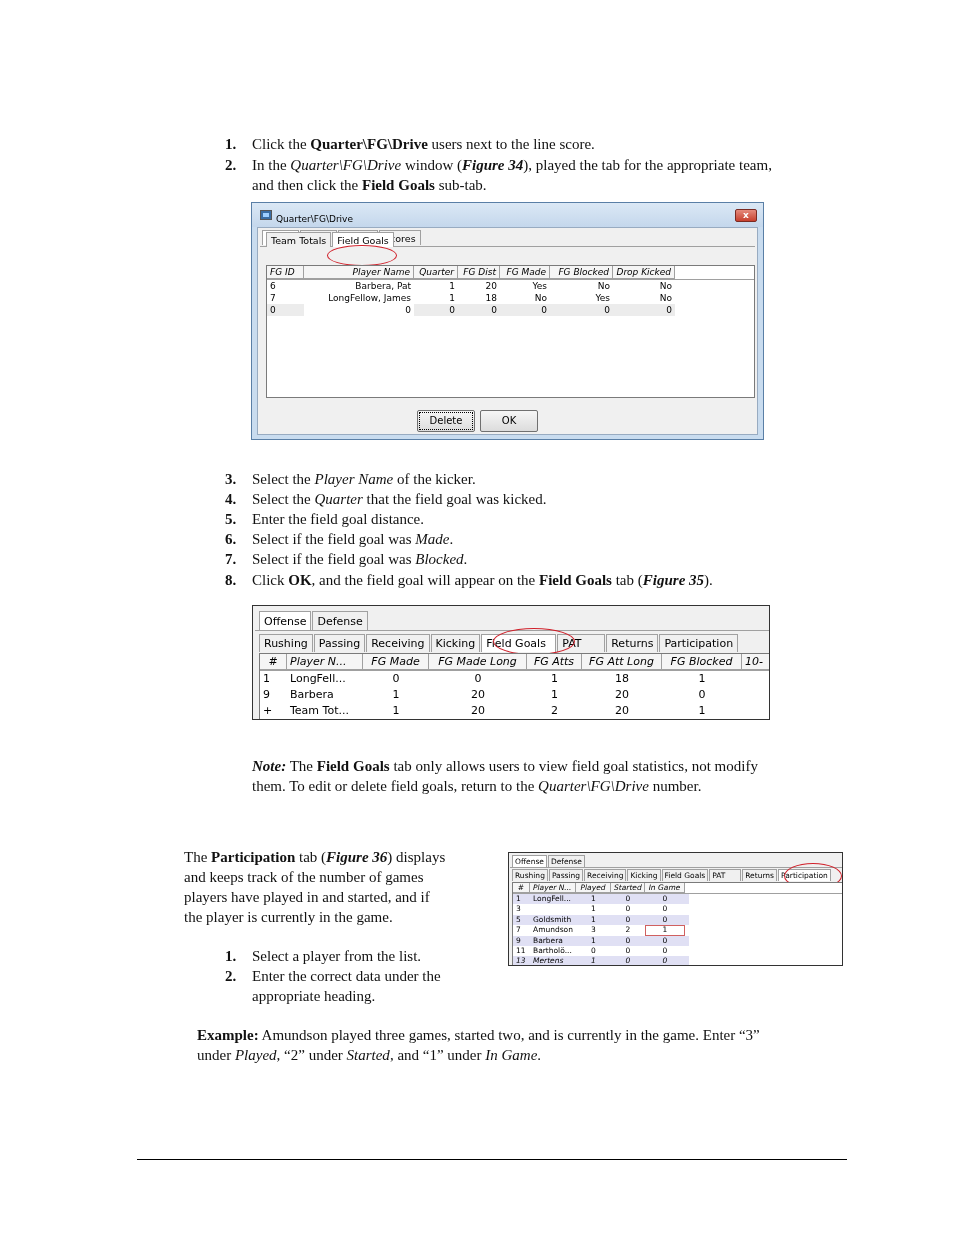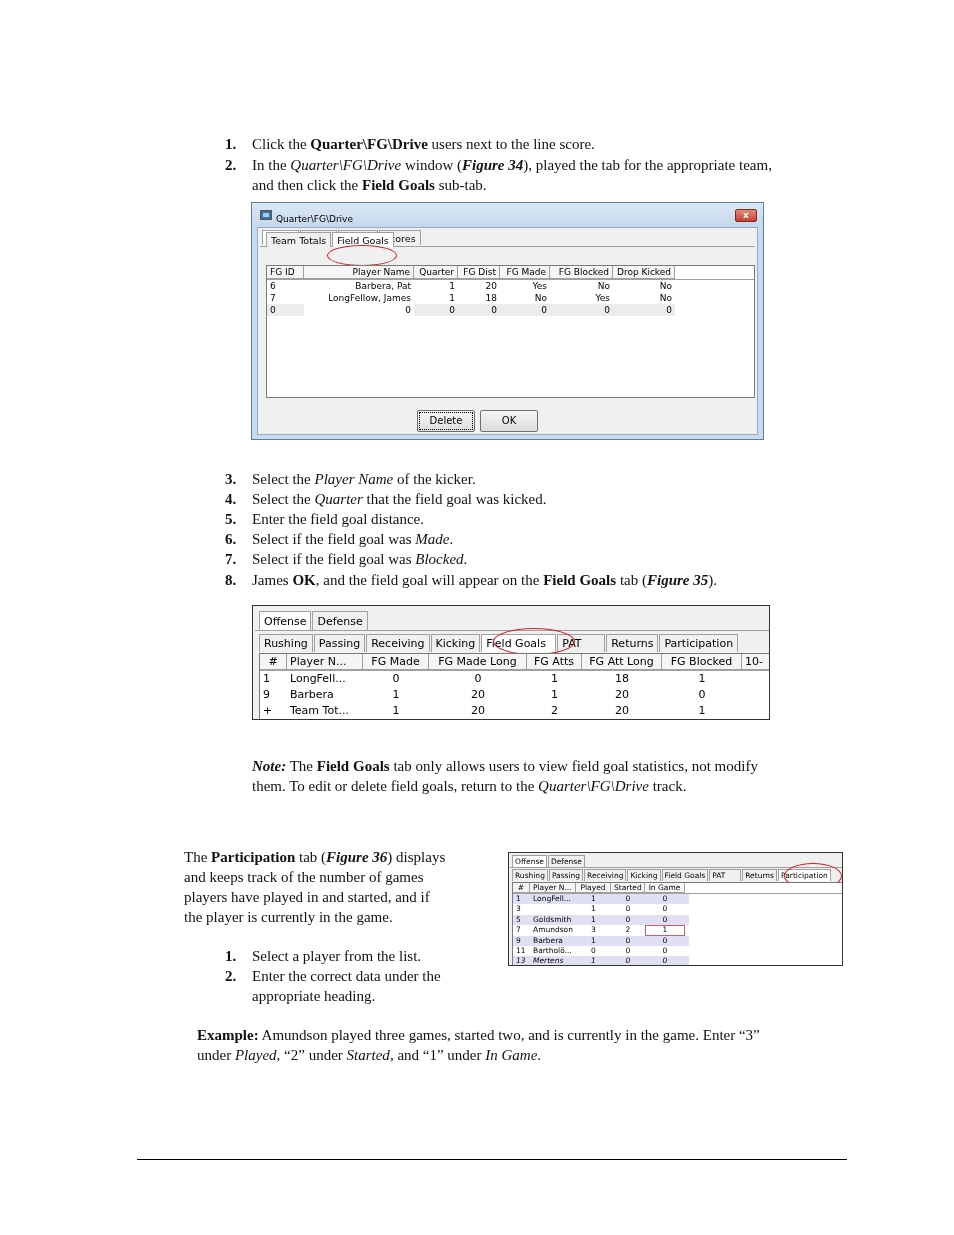--- a/index.html
+++ b/index.html
@@ -20,21 +20,21 @@
   .win1 .title-icon { position: absolute; left: 8px; top: 7px; width: 12px; height: 10px; background: #3a6ea5; border: 1px solid #555; }
   .win1 .title-icon::after { content: ""; position: absolute; left: 2px; top: 2px; width: 6px; height: 4px; background: #9fd0ff; }
   .win1 .title-text { position: absolute; left: 24px; top: 6px; font-size: 9px; }
   .win1 .close-btn { position: absolute; right: 6px; top: 6px; width: 22px; height: 13px; background: linear-gradient(#e58a7c,#c7402e); border: 1px solid #7a2a22; border-radius: 2px; color: #fff; font-size: 9px; text-align: center; line-height: 11px; font-weight: bold; }
   .win1 .client { position: absolute; left: 5px; top: 24px; width: 501px; height: 208px; background: #f0f0f0; border: 1px solid #98abc1; }
   .tabrow { position: absolute; display: flex; font-size: 9.5px; align-items: flex-end; }
   .tab { border: 1px solid #a0a0a0; border-bottom: none; padding: 1px 4px; background: #f0f0f0; height: 15px; line-height: 13px; margin-right: 1px; white-space: nowrap; }
   .tab.active { background: #fff; }
   .grid { position: absolute; background: #fff; border: 1px solid #7a7a7a; }
   .ghead { display: flex; font-size: 9px; height: 14px; line-height: 12px; border-bottom: 1px solid #a0a0a0; }
-  .ghead .h { border: 1px solid #a0a0a0; border-top: none; border-left: none; background: #f5f5f5; padding: 0 3px; white-space: nowrap; overflow: hidden; }
+  .ghead .h { border: 1px solid #a0a0a0; border-top: none; border-left: none; background: #f5f5f5; padding: 0 3px; white-space: nowrap; overflow: hidden; font-style: italic; }
   .grow { display: flex; font-size: 9px; height: 12px; line-height: 12px; }
   .grow .c { padding: 0 3px; white-space: nowrap; overflow: hidden; }
   .r { text-align: right; } .ctr { text-align: center; }
   .btn { position: absolute; height: 22px; border: 1px solid #707070; background: linear-gradient(#f6f6f6,#dcdcdc); font-size: 10px; text-align: center; line-height: 20px; border-radius: 2px; }
   .btn.focus { outline: 1px dotted #000; outline-offset: -3px; }
   .circle { position: absolute; border: 1.5px solid #d0202a; border-radius: 50%; }
 
   .fig2 { left: 252px; top: 605px; width: 518px; height: 115px; border: 1px solid #333; background: #f0f0f0; overflow: hidden; }
   .fig3 { left: 508px; top: 852px; width: 335px; height: 114px; border: 1px solid #333; background: #f0f0f0; overflow: hidden; }
   .hr { position: absolute; left: 137px; top: 1159px; width: 710px; height: 1px; background: #000; }
@@ -131,21 +131,21 @@
   <div class="step" style="top:529px;">
     <span class="num">6.</span>
     <span class="txt"><span>Select if the field goal was </span><i>Made</i><span>.</span></span>
   </div>
   <div class="step" style="top:549px;">
     <span class="num">7.</span>
     <span class="txt"><span>Select if the field goal was </span><i>Blocked</i><span>.</span></span>
   </div>
   <div class="step" style="top:570px;">
     <span class="num">8.</span>
-    <span class="txt"><span>James </span><b>OK</b><span>, and the field goal will appear on the </span><b>Field Goals</b><span> tab (</span><b><i>Figure 35</i></b><span>).</span></span>
+    <span class="txt"><span>Click </span><b>OK</b><span>, and the field goal will appear on the </span><b>Field Goals</b><span> tab (</span><b><i>Figure 35</i></b><span>).</span></span>
   </div>
 
   <div class="abs ui fig2">
     <div class="tabrow" style="left:6px; top:5px; font-size:11px;">
       <span class="tab active" style="height:19px; line-height:17px;">Offense</span>
       <span class="tab" style="height:19px; line-height:17px;">Defense</span>
     </div>
     <div class="abs" style="left:2px; top:24px; width:514px; height:1px; background:#a0a0a0;"></div>
     <div class="tabrow" style="left:6px; top:28px; font-size:11px;">
       <span class="tab" style="height:18px; line-height:16px;">Rushing</span>
@@ -193,21 +193,21 @@
         <span class="c ctr" style="width:66px;">1</span>
         <span class="c ctr" style="width:98px;">20</span>
         <span class="c ctr" style="width:55px;">2</span>
         <span class="c ctr" style="width:80px;">20</span>
         <span class="c ctr" style="width:80px;">1</span>
       </div>
     </div>
   </div>
 
   <div class="abs" style="left:252px; top:756px; width:600px;">
-    <b><i>Note:</i></b><span> The </span><b>Field Goals</b><span> tab only allows users to view field goal statistics, not modify</span><br><span>them. To edit or delete field goals, return to the </span><i>Quarter\FG\Drive</i><span> track.</span>
+    <b><i>Note:</i></b><span> The </span><b>Field Goals</b><span> tab only allows users to view field goal statistics, not modify</span><br><span>them. To edit or delete field goals, return to the </span><i>Quarter\FG\Drive</i><span> number.</span>
   </div>
 
   <div class="abs" style="left:184px; top:847px; width:300px;">
     <span>The </span><b>Participation</b><span> tab (</span><b><i>Figure 36</i></b><span>) displays</span><br>
     <span>and keeps track of the number of games</span><br>
     <span>players have played in and started, and if</span><br>
     <span>the player is currently in the game.</span>
   </div>
   <div class="step" style="top:946px; width:300px;">
     <span class="num">1.</span>

